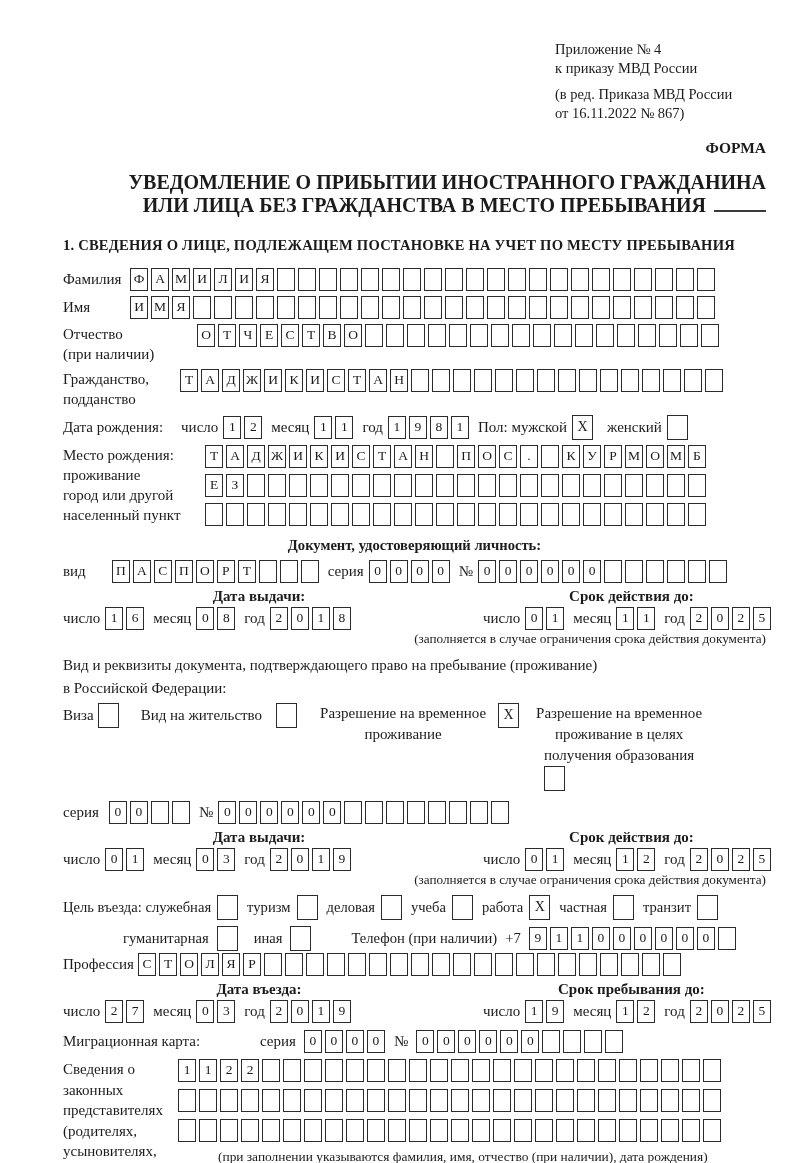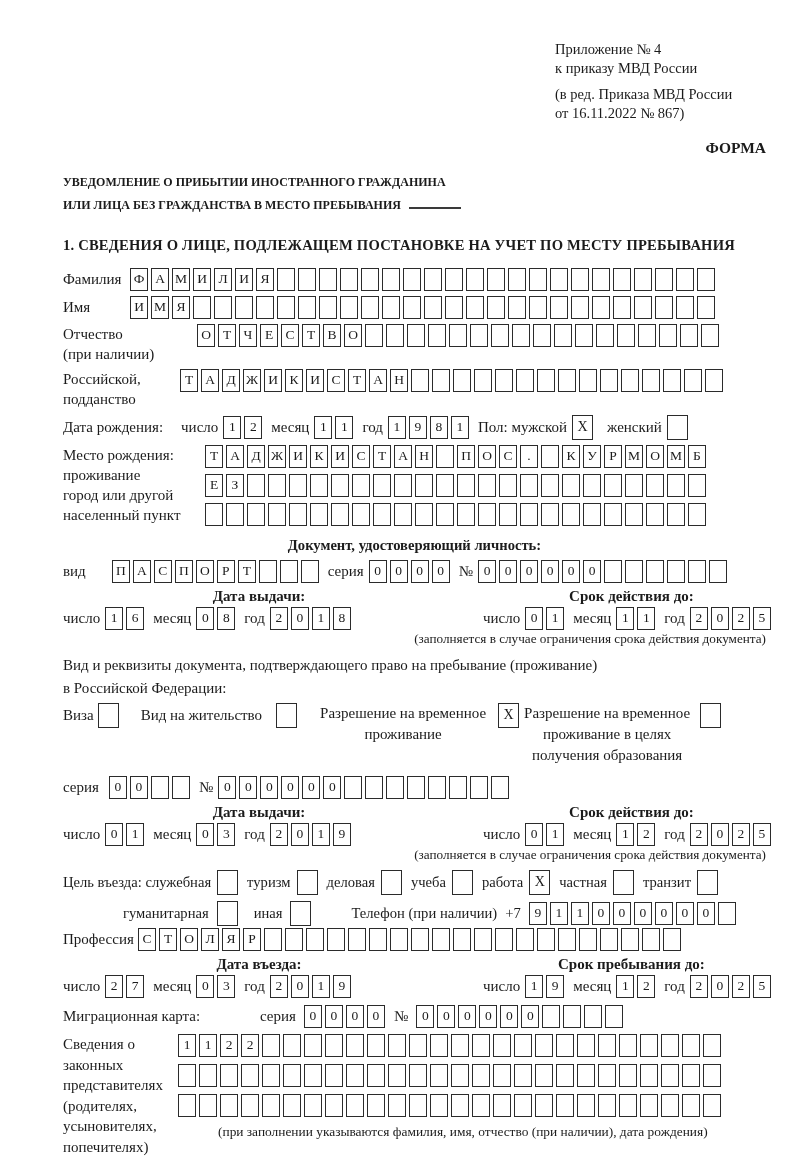--- a/index.html
+++ b/index.html
@@ -8,21 +8,21 @@
     font-family:"Liberation Serif", serif; color:#1b1b1b; font-size:15px;
   }
   .page { box-sizing:border-box; width:800px; height:1102px; padding:40px 34px 0 63px; }
 
   
   .appendix { margin-left:492px; line-height:19px; font-size:14.5px; }
   .appendix .rev { margin-top:7px; }
   .forma { text-align:right; font-weight:bold; margin-top:16px; font-size:15.5px; }
 
   
-  .title { text-align:left; font-weight:bold; font-size:12px; line-height:23px; margin-top:14px; }
+  .title { text-align:right; font-weight:bold; font-size:20px; line-height:23px; margin-top:14px; }
   .blank-line { display:inline-block; width:52px; border-bottom:2.5px solid #3a3a3a; height:2px; margin-left:8px; }
 
   .sec-heading { font-weight:bold; font-size:14.6px; margin-top:20px; margin-bottom:14px; letter-spacing:.2px; }
 
   
   .frow { display:flex; align-items:flex-start; margin-bottom:5px; }
   .flabel { flex:none; line-height:22px; }
   .flabel.two { line-height:20px; }
   .w67 { width:67px; } .w134 { width:134px; } .w117 { width:117px; } .w142 { width:142px; } .w115 { width:115px; }
 
@@ -199,21 +199,21 @@
         <span class="cell"></span>
         <span class="cell"></span>
         <span class="cell"></span>
         <span class="cell"></span>
         <span class="cell"></span>
       </div>
   </div>
 
   <div class="frow">
     <div class="flabel two w117">
-      <div>Российской,</div>
+      <div>Гражданство,</div>
       <div>подданство</div>
     </div>
     <div class="cells">
         <span class="cell">Т</span>
         <span class="cell">А</span>
         <span class="cell">Д</span>
         <span class="cell">Ж</span>
         <span class="cell">И</span>
         <span class="cell">К</span>
         <span class="cell">И</span>
@@ -450,21 +450,21 @@
       <span class="cbox" style="margin-left:4px;"></span>
     </div>
     <div class="opt" style="margin-left:22px;">
       <span class="otext">Вид на жительство</span>
       <span class="cbox" style="margin-left:14px;"></span>
     </div>
     <div class="opt" style="margin-left:20px;">
       <span class="otext-multi" style="width:172px;">Разрешение на временное проживание</span>
       <span class="cbox">X</span>
     </div>
-    <div class="opt" style="margin-left:4px;">
+    <div class="opt" style="margin-left:16px;flex-direction:column;">
       <span class="otext-multi" style="width:168px;">Разрешение на временное проживание в целях получения образования</span>
       <span class="cbox"></span>
     </div>
   </div>
 
   <div class="frow dline">
     <span class="dtext" style="margin-right:10px;">серия</span>
     <span class="cells gapR6">
         <span class="cell">0</span>
         <span class="cell">0</span>

